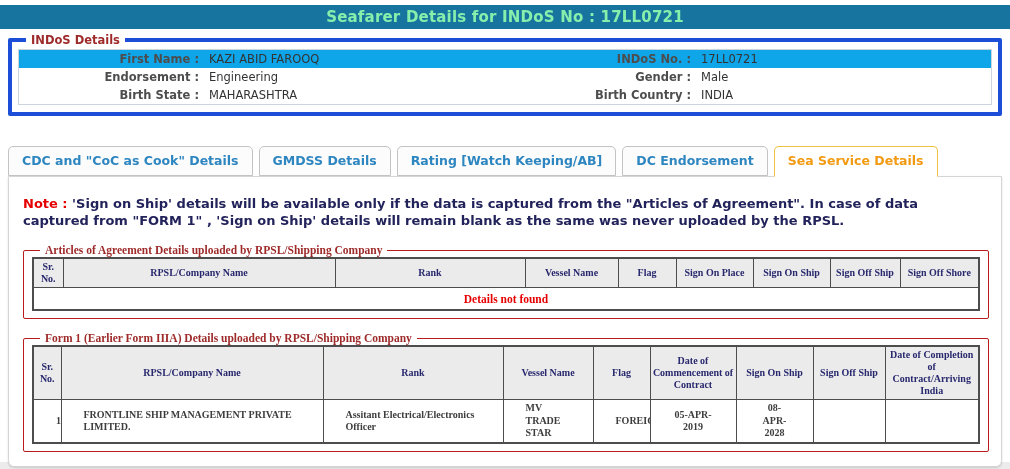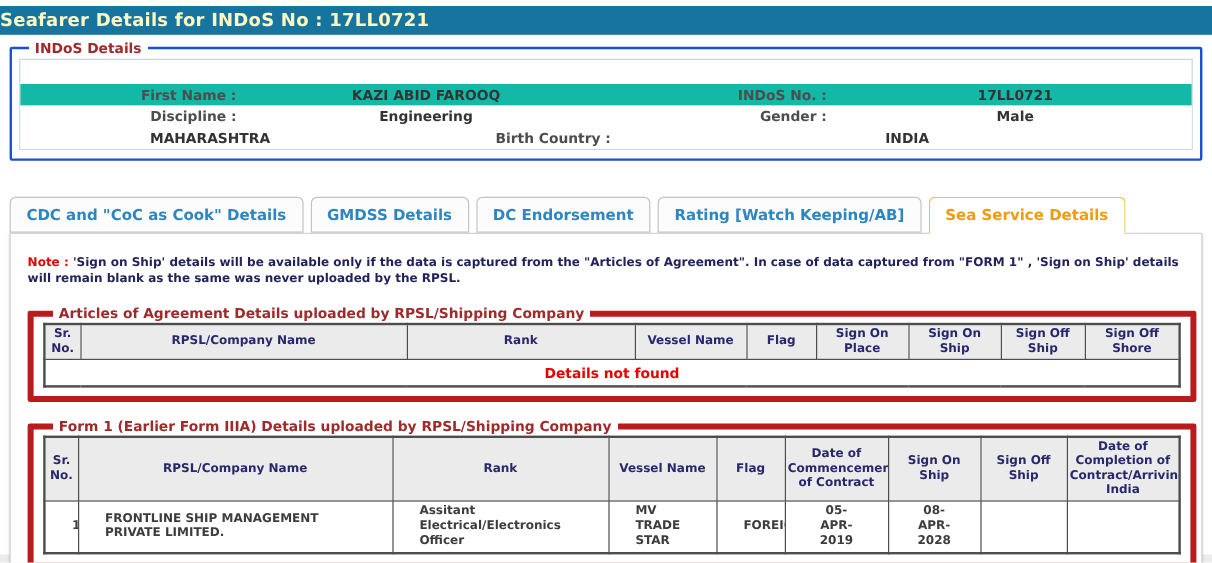--- a/index.html
+++ b/index.html
@@ -1,47 +1,47 @@
 <!DOCTYPE html>
 <html><head>
 <meta charset="utf-8">
 <style>
   html,body{margin:0;padding:0;background:#fff;}
   body{width:1010px;font-family:"DejaVu Sans","Liberation Sans",sans-serif;-webkit-font-smoothing:antialiased;}
   .page{width:1010px;height:469px;position:relative;overflow:hidden;background:#fff;}
 
   
-  .top-bar{margin-top:5px;height:24px;line-height:24px;background:#16749E;color:#fef9c3;
-           text-align:left;font-size:15px;font-weight:bold;letter-spacing:.2px;}
+  .top-bar{margin-top:5px;height:24px;line-height:24px;background:#16749E;color:#86efac;
+           text-align:center;font-size:15px;font-weight:bold;letter-spacing:.2px;}
 
   
-  fieldset{border:2px solid #1d4ed8;border-radius:2px;}
+  fieldset{border:4px solid #1d4ed8;border-radius:2px;}
   legend{color:#9E2A2A;font-weight:bold;font-size:11.5px;padding:0 5px;margin-left:8px;}
   .indos-fieldset{margin:4px 8px 0;padding:2px 6px 7px;}
   .indos-box{border:1px solid #ccd4dd;}
   .indos-row{display:flex;height:18px;line-height:18px;font-size:11.5px;background:#fff;}
-  .indos-row.alt{background:#14b8a6;margin-top:20px;}
+  .indos-row.alt{background:#0ea5e9;}
   .f-lbl{font-weight:bold;color:#4d4d4d;text-align:right;}
-  .f-val{color:#333;padding-left:10px;text-align:center;font-weight:bold;}
+  .f-val{color:#333;padding-left:10px;text-align:left;}
   .c1{width:180px;} .c2{width:296px;} .c3{width:186px;} .c4{flex:1;}
 
   
   .tabs{display:flex;gap:6px;margin:30px 0 0 8px;position:relative;z-index:2;}
   .tab{border:1px solid #c3c3c3;border-radius:5px 5px 0 0;background:#fcfcfc;color:#2E86C1;
        font-weight:bold;font-size:12.5px;padding:6px 13px 7px;cursor:pointer;white-space:nowrap;}
   .tab.active{color:#F29A11;border-color:#F0C040;background:#fff;border-bottom-color:#fff;margin-bottom:-1px;}
 
   
   .panel{margin:0 8px;border:1px solid #d5d5d5;border-radius:0 0 6px 6px;background:#fff;
          padding:8px 6px 14px;min-height:248px;box-shadow:0 1px 2px rgba(0,0,0,.15);position:relative;z-index:1;}
-  .note{padding:10px 8px 2px;font-size:10px;font-weight:bold;color:#23235C;line-height:1.32;}
+  .note{padding:10px 8px 2px;font-size:13px;font-weight:bold;color:#23235C;line-height:1.32;}
   .note-prefix{color:#E60000;}
 
   
-  .tbl-fieldset{margin:13px 8px 0;padding:1px 8px 7px;border:5px solid #b91c1c;}
+  .tbl-fieldset{margin:13px 8px 0;padding:1px 8px 7px;border:1px solid #b91c1c;font-family:Liberation Serif, serif;}
   table{border-collapse:collapse;table-layout:fixed;width:100%;border:2px solid #4d4d4d;}
   th,td{border:1px solid #4d4d4d;overflow:hidden;}
   th{background:#EBEBEB;color:#28286E;font-weight:bold;font-size:10px;line-height:1.2;
      text-align:center;padding:2px 2px;}
   .t1 th{height:24px;}
   .t2 th{height:46px;}
   td{font-size:10px;font-weight:bold;color:#3d3d3d;padding:2px 22px;line-height:1.25;}
   td.ctr{text-align:center;}
   .empty-row td{color:#E60000;font-size:11.5px;text-align:center;height:17px;background:#fff;}
   .t2 tbody td{height:28px;}
@@ -60,38 +60,39 @@
   <fieldset class="indos-fieldset">
     <legend>INDoS Details</legend>
     <div class="indos-box">
       <div class="indos-row alt">
         <span class="f-lbl c1">First Name :</span>
         <span class="f-val c2">KAZI ABID FAROOQ</span>
         <span class="f-lbl c3">INDoS No. :</span>
         <span class="f-val c4">17LL0721</span>
       </div>
       <div class="indos-row">
-        <span class="f-lbl c1">Discipline :</span>
+        <span class="f-lbl c1">Endorsement :</span>
         <span class="f-val c2">Engineering</span>
         <span class="f-lbl c3">Gender :</span>
         <span class="f-val c4">Male</span>
       </div>
       <div class="indos-row">
+        <span class="f-lbl c1">Birth State :</span>
         <span class="f-val c2">MAHARASHTRA</span>
         <span class="f-lbl c3">Birth Country :</span>
         <span class="f-val c4">INDIA</span>
       </div>
     </div>
   </fieldset>
 
   <div class="tabs">
     <div class="tab">CDC and "CoC as Cook" Details</div>
     <div class="tab">GMDSS Details</div>
+    <div class="tab">Rating [Watch Keeping/AB]</div>
     <div class="tab">DC Endorsement</div>
-    <div class="tab">Rating [Watch Keeping/AB]</div>
     <div class="tab active">Sea Service Details</div>
 
   </div>
 
   <div class="panel">
 
     <div class="note">
       <span class="note-prefix">Note :</span>
       <span>'Sign on Ship' details will be available only if the data is captured from the "Articles of Agreement". In case of data captured from "FORM 1" , 'Sign on Ship' details will remain blank as the same was never uploaded by the RPSL.</span>
     </div>

